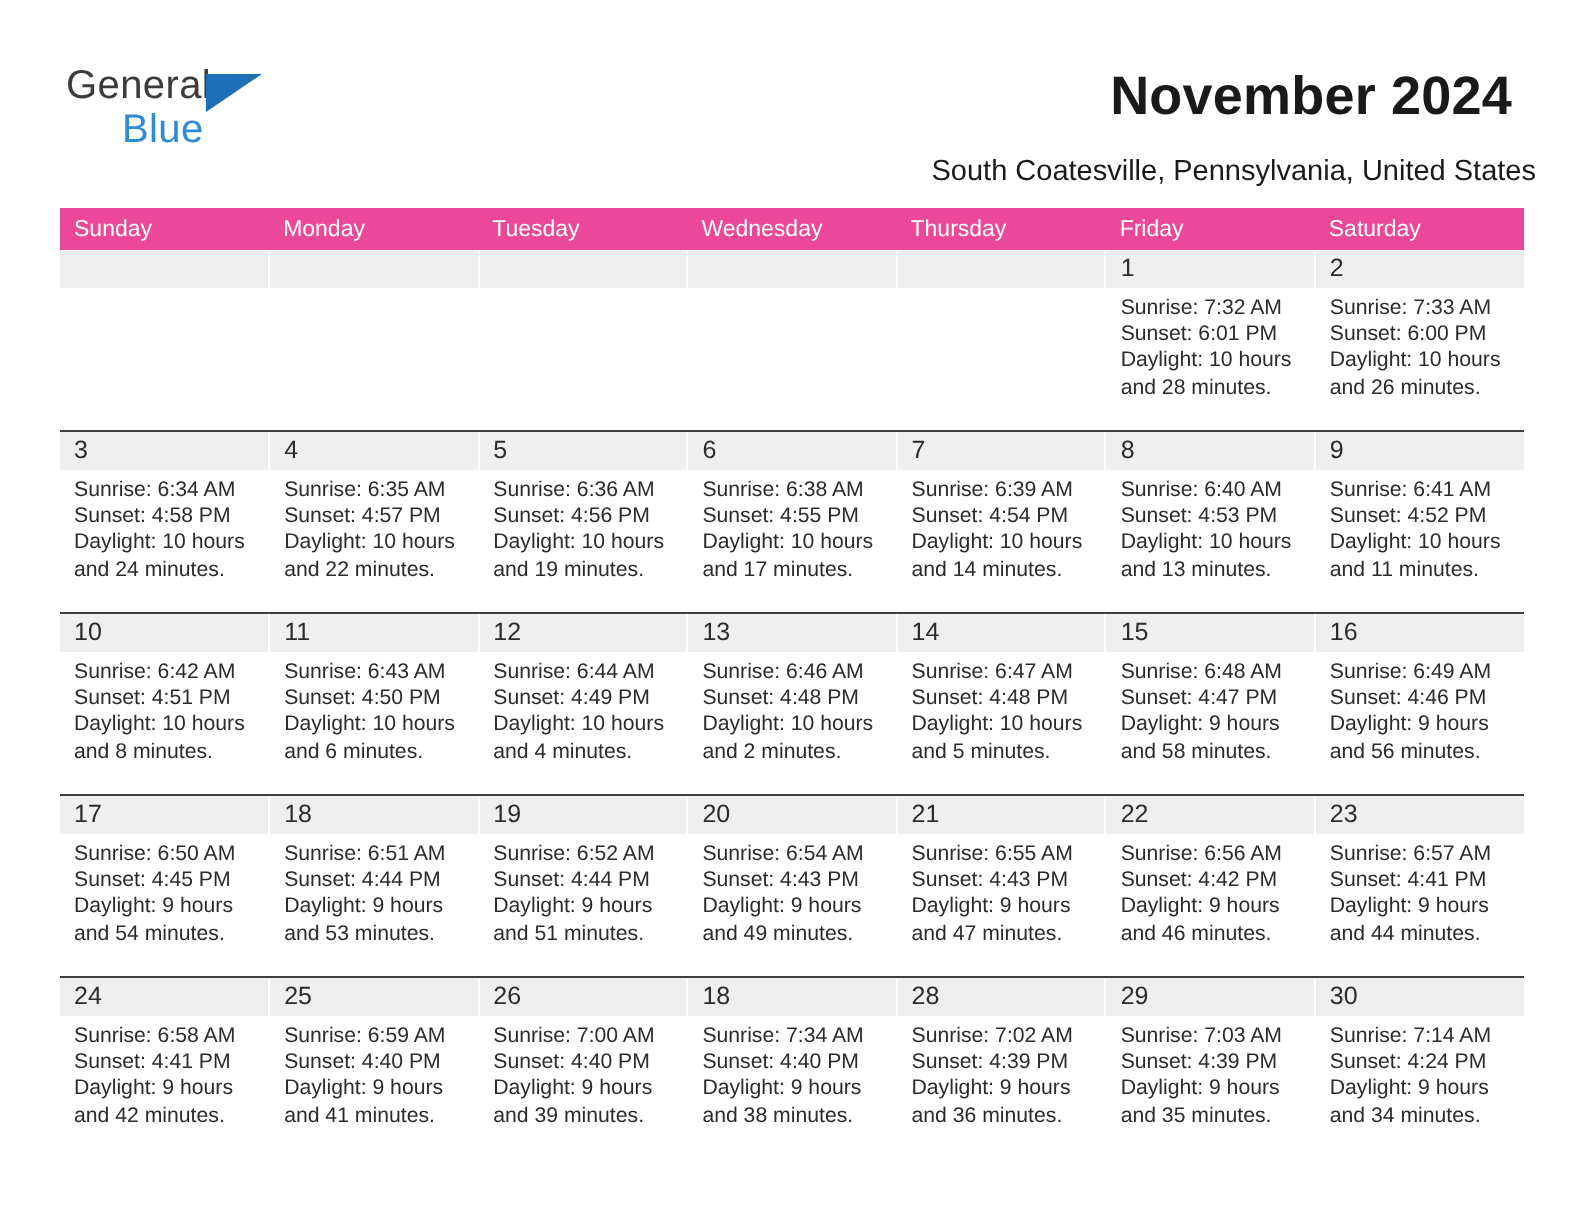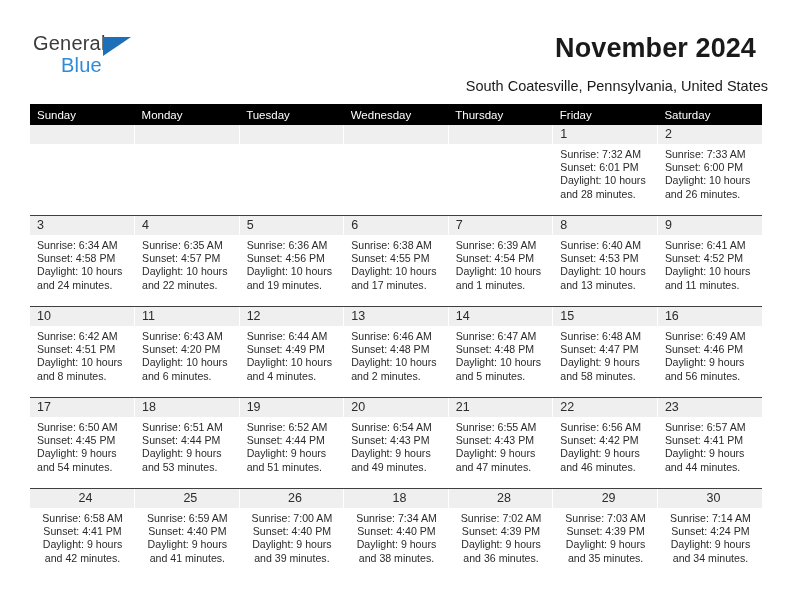--- a/index.html
+++ b/index.html
@@ -87,21 +87,21 @@
   
   .calendar {
     position: absolute;
     left: 30px;
     top: 104px;
     width: 732px;
     border-collapse: collapse;
     table-layout: fixed;
   }
   .calendar th {
-    background: #000000;
+    background: #ec4899;
     color: #ffffff;
     font-weight: normal;
     font-size: 11.5px;
     text-align: left;
     padding: 4px 0 4px 7px;
     height: 13px;
     border: none;
   }
   .calendar td {
     vertical-align: top;
@@ -109,21 +109,20 @@
     border-right: 1px solid #ffffff;
     border-bottom: 1px solid #3f3f3f;
     height: 90px;
     background: #ffffff;
   }
   .calendar td:last-child {
     border-right: none;
   }
   .calendar tr.week:last-child td {
     border-bottom: none;
-    text-align: center;
   }
 
   .daynum-band {
     background: #efefef;
     height: 19px;
     line-height: 19px;
     padding-left: 7px;
     font-size: 12.5px;
     color: #2b2b2b;
     box-sizing: border-box;
@@ -275,21 +274,21 @@
               <div>Daylight: 10 hours</div>
               <div>and 17 minutes.</div>
             </div>
           </td>
           <td>
             <div class="daynum-band">7</div>
             <div class="cell-body">
               <div>Sunrise: 6:39 AM</div>
               <div>Sunset: 4:54 PM</div>
               <div>Daylight: 10 hours</div>
-              <div>and 1 minutes.</div>
+              <div>and 14 minutes.</div>
             </div>
           </td>
           <td>
             <div class="daynum-band">8</div>
             <div class="cell-body">
               <div>Sunrise: 6:40 AM</div>
               <div>Sunset: 4:53 PM</div>
               <div>Daylight: 10 hours</div>
               <div>and 13 minutes.</div>
             </div>
@@ -311,21 +310,21 @@
               <div>Sunrise: 6:42 AM</div>
               <div>Sunset: 4:51 PM</div>
               <div>Daylight: 10 hours</div>
               <div>and 8 minutes.</div>
             </div>
           </td>
           <td>
             <div class="daynum-band">11</div>
             <div class="cell-body">
               <div>Sunrise: 6:43 AM</div>
-              <div>Sunset: 4:20 PM</div>
+              <div>Sunset: 4:50 PM</div>
               <div>Daylight: 10 hours</div>
               <div>and 6 minutes.</div>
             </div>
           </td>
           <td>
             <div class="daynum-band">12</div>
             <div class="cell-body">
               <div>Sunrise: 6:44 AM</div>
               <div>Sunset: 4:49 PM</div>
               <div>Daylight: 10 hours</div>

